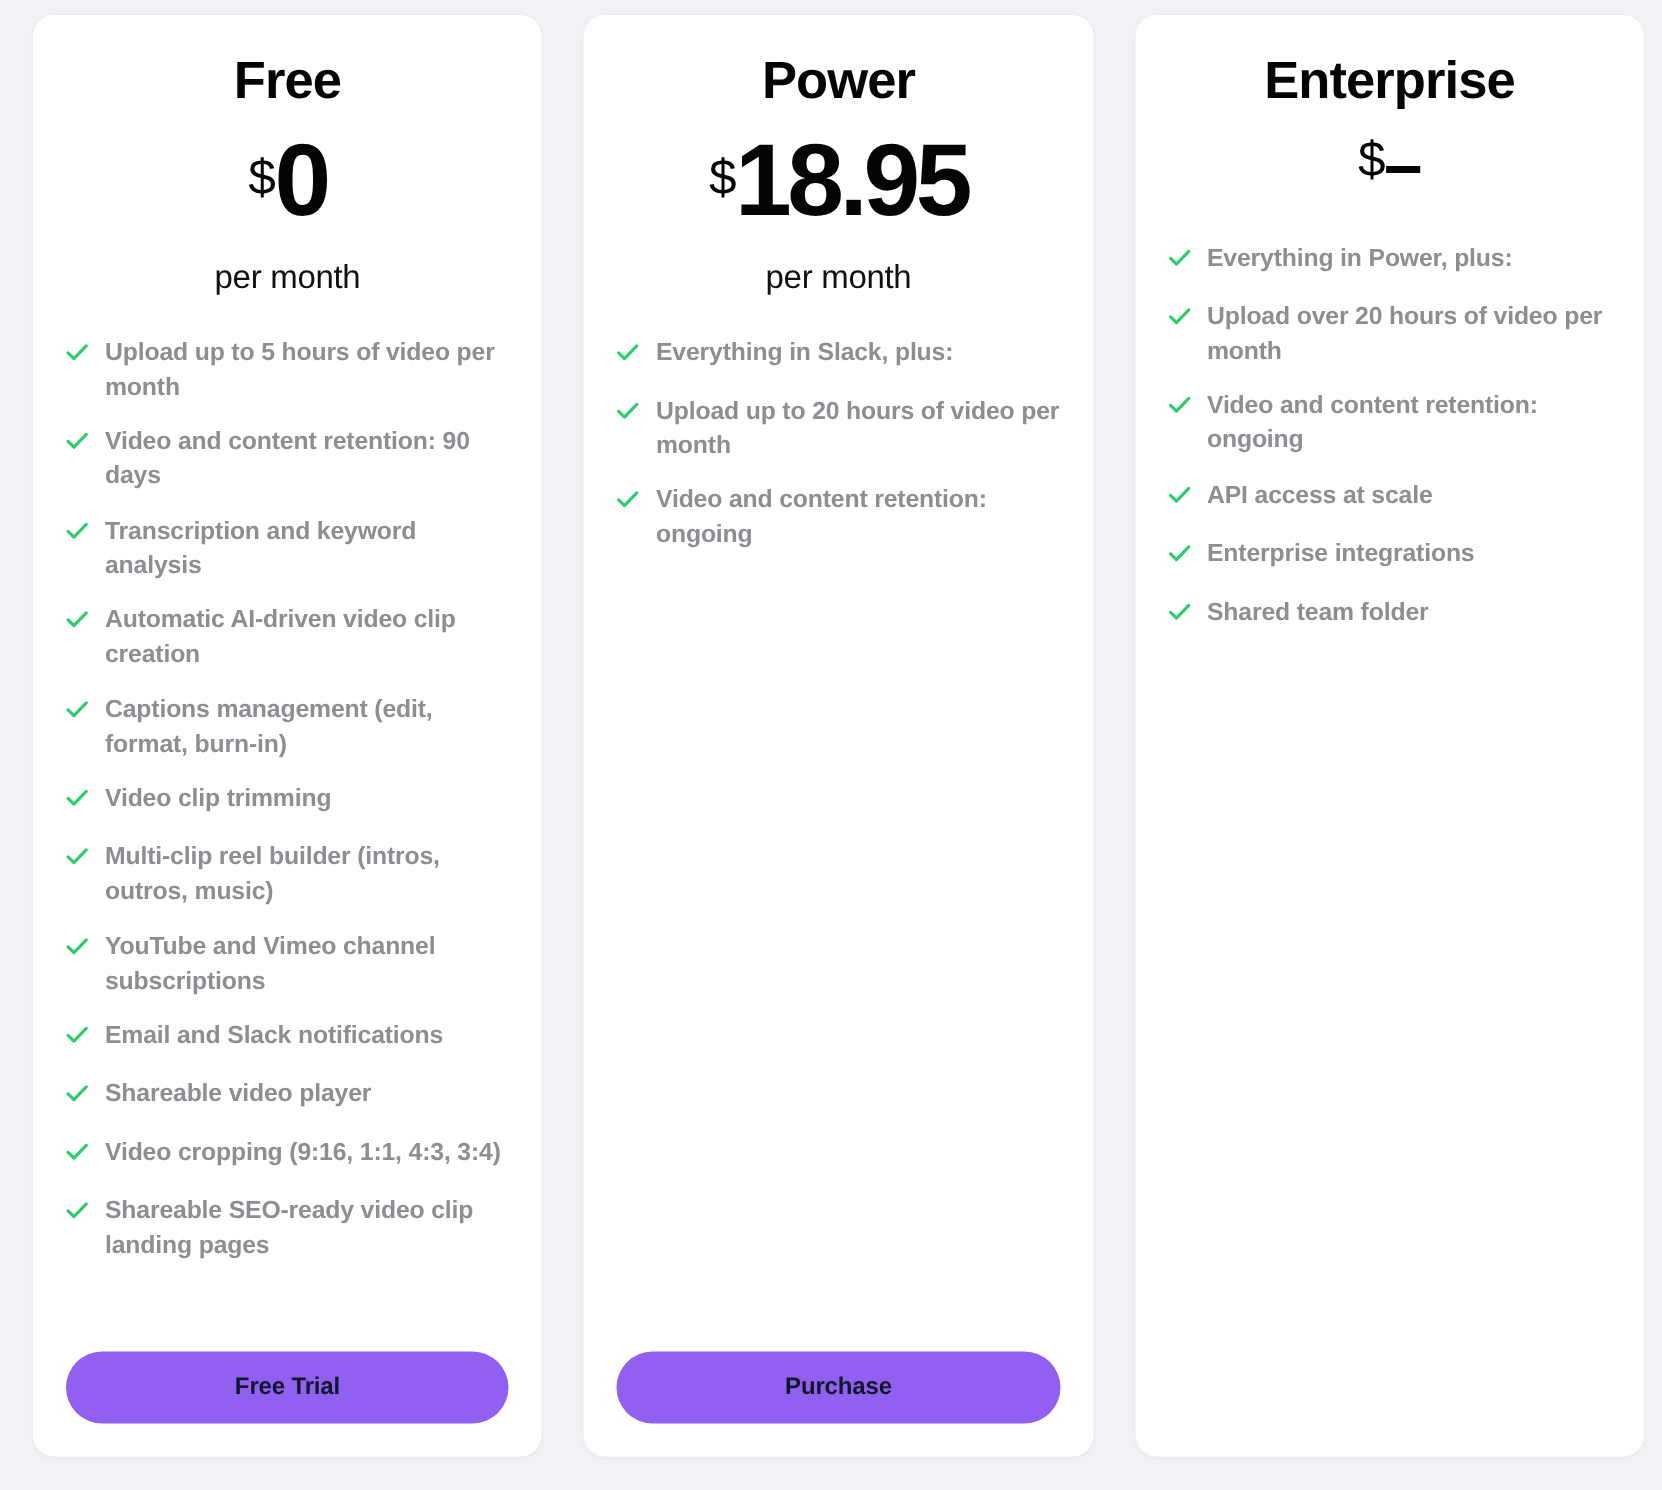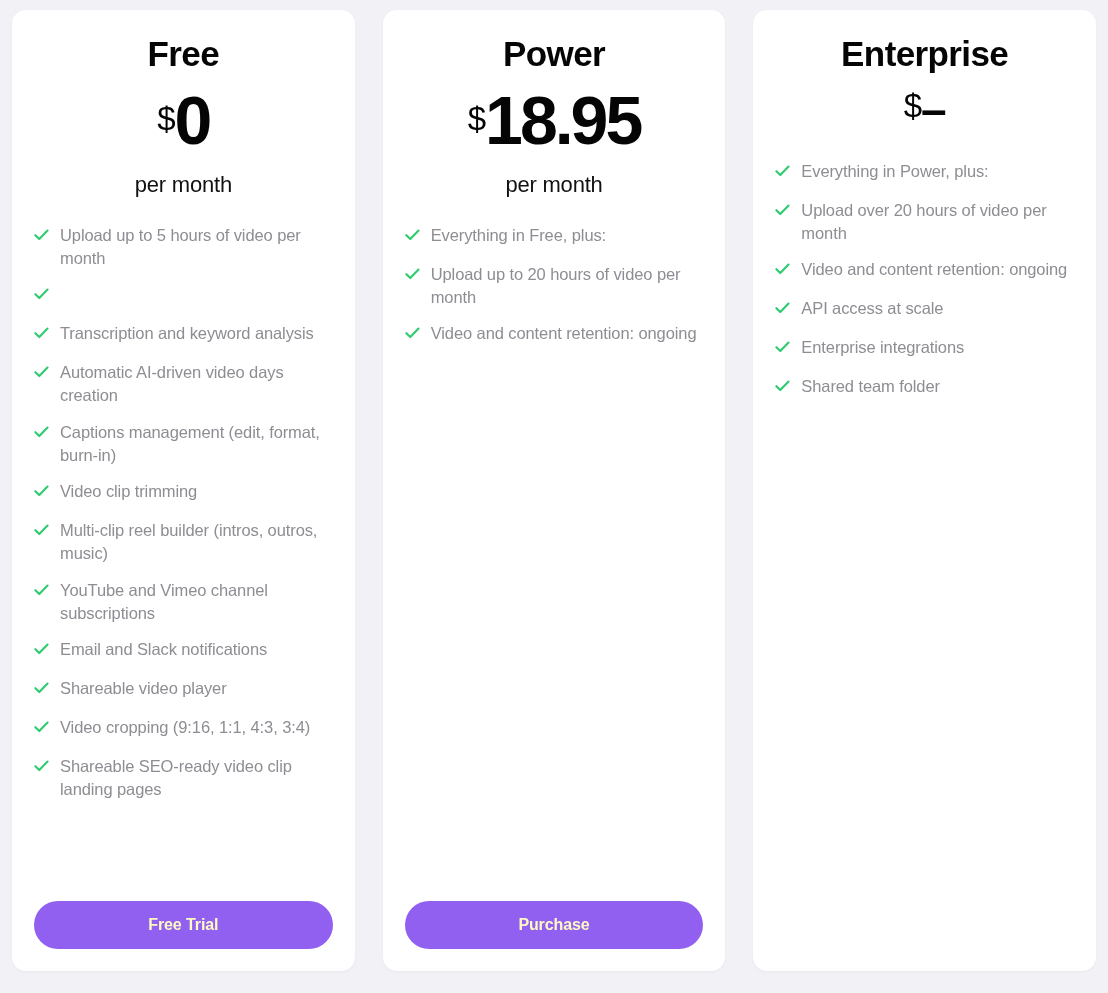--- a/index.html
+++ b/index.html
@@ -13,21 +13,21 @@
 
   body {
     background: #f2f1f6;
     font-family: "Liberation Sans", sans-serif;
     -webkit-font-smoothing: antialiased;
   }
 
   .pricing-grid {
     display: flex;
     gap: 28px;
-    padding: 10px 12px 22px 12px;
+    padding: 10px 12px 22px 22px;
     height: 993px;
     align-items: stretch;
   }
 
   .plan-card {
     background: #ffffff;
     border-radius: 14px;
     flex: 1 1 0;
     display: flex;
     flex-direction: column;
@@ -106,34 +106,35 @@
     margin-top: 5px;
   }
 
   .check-icon svg { display: block; }
 
   .feature-text {
     font-size: 16.5px;
     line-height: 1.38;
     color: #8d8d93;
     letter-spacing: -0.1px;
+    font-weight: bold;
   }
 
   
   .cta-slot {
     margin-top: 22px;
     min-height: 46px;
   }
 
   .cta-button {
     display: block;
     width: 100%;
     border: none;
     background: #9160f0;
-    color: #fef9c3;
+    color: #0f172a;
     font-family: "Liberation Sans", sans-serif;
     font-size: 16px;
     font-weight: 700;
     letter-spacing: -0.1px;
     border-radius: 999px;
     padding: 15px 10px;
     cursor: pointer;
   }
 </style>
 </head>
@@ -152,36 +153,37 @@
             </svg>
           </span>
           <span class="feature-text">Upload up to 5 hours of video per month</span>
         </li>
         <li class="feature-item">
           <span class="check-icon">
             <svg width="15" height="12" viewBox="0 0 15 12" fill="none" xmlns="http://www.w3.org/2000/svg">
               <path d="M1.4 6.2 L5.3 10.1 L13.5 1.6" stroke="#2ecc6f" stroke-width="2.1" stroke-linecap="round" stroke-linejoin="round"></path>
             </svg>
           </span>
+          <span class="feature-text">Video and content retention: 90 days</span>
         </li>
         <li class="feature-item">
           <span class="check-icon">
             <svg width="15" height="12" viewBox="0 0 15 12" fill="none" xmlns="http://www.w3.org/2000/svg">
               <path d="M1.4 6.2 L5.3 10.1 L13.5 1.6" stroke="#2ecc6f" stroke-width="2.1" stroke-linecap="round" stroke-linejoin="round"></path>
             </svg>
           </span>
           <span class="feature-text">Transcription and keyword analysis</span>
         </li>
         <li class="feature-item">
           <span class="check-icon">
             <svg width="15" height="12" viewBox="0 0 15 12" fill="none" xmlns="http://www.w3.org/2000/svg">
               <path d="M1.4 6.2 L5.3 10.1 L13.5 1.6" stroke="#2ecc6f" stroke-width="2.1" stroke-linecap="round" stroke-linejoin="round"></path>
             </svg>
           </span>
-          <span class="feature-text">Automatic AI-driven video days creation</span>
+          <span class="feature-text">Automatic AI-driven video clip creation</span>
         </li>
         <li class="feature-item">
           <span class="check-icon">
             <svg width="15" height="12" viewBox="0 0 15 12" fill="none" xmlns="http://www.w3.org/2000/svg">
               <path d="M1.4 6.2 L5.3 10.1 L13.5 1.6" stroke="#2ecc6f" stroke-width="2.1" stroke-linecap="round" stroke-linejoin="round"></path>
             </svg>
           </span>
           <span class="feature-text">Captions management (edit, format, burn-in)</span>
         </li>
         <li class="feature-item">
@@ -249,21 +251,21 @@
       <div class="plan-name">Power</div>
       <div class="price-row"><span class="currency">$</span><span class="amount">18.95</span></div>
       <div class="price-period">per month</div>
       <ul class="feature-list">
         <li class="feature-item">
           <span class="check-icon">
             <svg width="15" height="12" viewBox="0 0 15 12" fill="none" xmlns="http://www.w3.org/2000/svg">
               <path d="M1.4 6.2 L5.3 10.1 L13.5 1.6" stroke="#2ecc6f" stroke-width="2.1" stroke-linecap="round" stroke-linejoin="round"></path>
             </svg>
           </span>
-          <span class="feature-text">Everything in Free, plus:</span>
+          <span class="feature-text">Everything in Slack, plus:</span>
         </li>
         <li class="feature-item">
           <span class="check-icon">
             <svg width="15" height="12" viewBox="0 0 15 12" fill="none" xmlns="http://www.w3.org/2000/svg">
               <path d="M1.4 6.2 L5.3 10.1 L13.5 1.6" stroke="#2ecc6f" stroke-width="2.1" stroke-linecap="round" stroke-linejoin="round"></path>
             </svg>
           </span>
           <span class="feature-text">Upload up to 20 hours of video per month</span>
         </li>
         <li class="feature-item">

